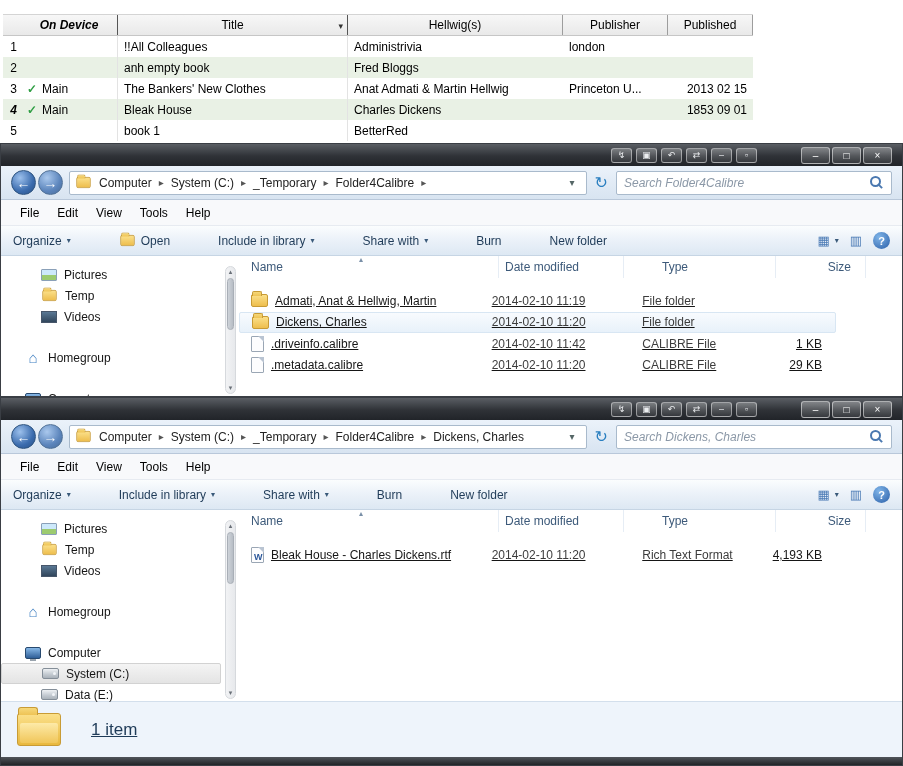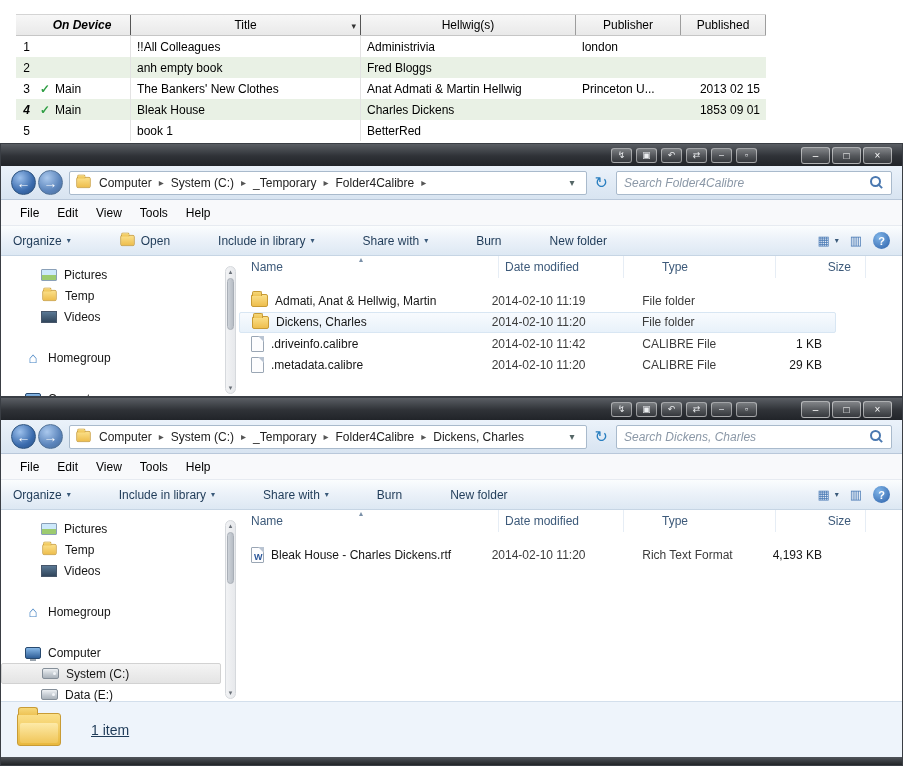--- a/index.html
+++ b/index.html
@@ -1,21 +1,21 @@
 <!DOCTYPE html>
 <html><head>
 <meta charset="utf-8">
 <style>
   * { margin:0; padding:0; box-sizing:border-box; }
   html,body { width:903px; height:766px; }
   body { font-family:"Liberation Sans", sans-serif; font-size:12px; color:#000; background:#fff; position:relative; overflow:hidden; }
 
   
   .calibre { position:absolute; top:0; left:0; width:903px; height:143px; background:#fff; }
-  .cal-table { position:absolute; top:14px; left:16px; width:750px; }
+  .cal-table { position:absolute; top:14px; left:3px; width:750px; }
   .cal-header, .cal-row { display:flex; align-items:center; }
   .cal-header { height:22px; background:linear-gradient(#f7f7f7,#e9e9e9); border-top:1px solid #d4d4d4; border-bottom:1px solid #c6c6c6; }
   .cal-row { height:21px; }
   .cal-row.alt { background:#e9f1e5; }
   .cc { height:100%; display:flex; align-items:center; overflow:hidden; white-space:nowrap; }
   .c-num { width:18px; justify-content:flex-end; padding-right:4px; }
   .c-dev { width:97px; padding-left:6px; }
   .c-title { width:230px; padding-left:6px; }
   .c-auth { width:215px; padding-left:6px; }
   .c-pub { width:105px; padding-left:6px; }
@@ -96,27 +96,27 @@
   .files { flex:1; }
   .fhead { display:flex; height:22px; align-items:center; color:#3d5a7a; }
   .fc { height:100%; display:flex; align-items:center; overflow:hidden; white-space:nowrap; }
   .fname { width:260px; padding-left:12px; position:relative; gap:7px; }
   .fdate { width:125px; padding-left:6px; }
   .ftype { width:120px; padding-left:6px;margin-left:32px; }
   .fsize { width:90px; justify-content:flex-end; padding-right:14px; }
   .fhead .fc { border-right:1px solid #e6edf5; }
   .sortmark { position:absolute; top:-1px; left:120px; font-size:8px; color:#7a90a8; }
   .frows { margin-top:12px; }
-  .frow { display:flex; height:21.5px; align-items:flex-end; width:597px; color:#161616; }
+  .frow { display:flex; height:21.5px; align-items:flex-end; width:597px; color:#161616;text-decoration:underline; }
   .frow .fdate, .frow .ftype { color:#3c3c3c; }
   .frow.sel { background:linear-gradient(#f8fbfe,#e8f1fa); border:1px solid #d8e6f3; border-radius:2px; }
 
   .details { height:56px; background:#eef4fb; border-top:1px solid #d3dfec; display:flex; align-items:center;
           padding-left:16px; gap:30px; }
-  .details .count { font-size:14px; color:#1f3b58;text-decoration:underline; }
+  .details .count { font-size:17px; color:#1f3b58;text-decoration:underline; }
   .bframe { height:8px; background:linear-gradient(#50545a,#222528); }
 
   
   .folder-ico { width:17px; height:13px; background:linear-gradient(#fbe08a,#eebe4d); border:1px solid #c89b35;
           border-radius:2px; position:relative; flex-shrink:0; }
   .folder-ico::before { content:""; position:absolute; top:-4px; left:0; width:8px; height:4px;
           background:linear-gradient(#f6d879,#eec355); border:1px solid #c89b35; border-bottom:none; border-radius:2px 2px 0 0; }
   .folder-sm { transform:scale(.85); }
   .folder-big { width:44px; height:33px; background:linear-gradient(#fbe08a,#e8b83e); border:1px solid #c89b35;
           border-radius:3px; position:relative; flex-shrink:0; }

